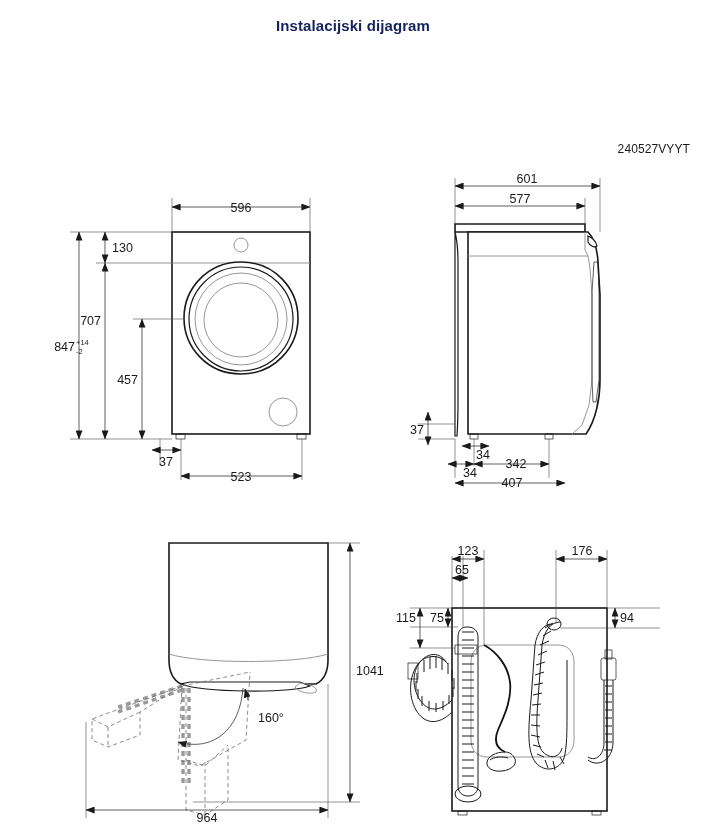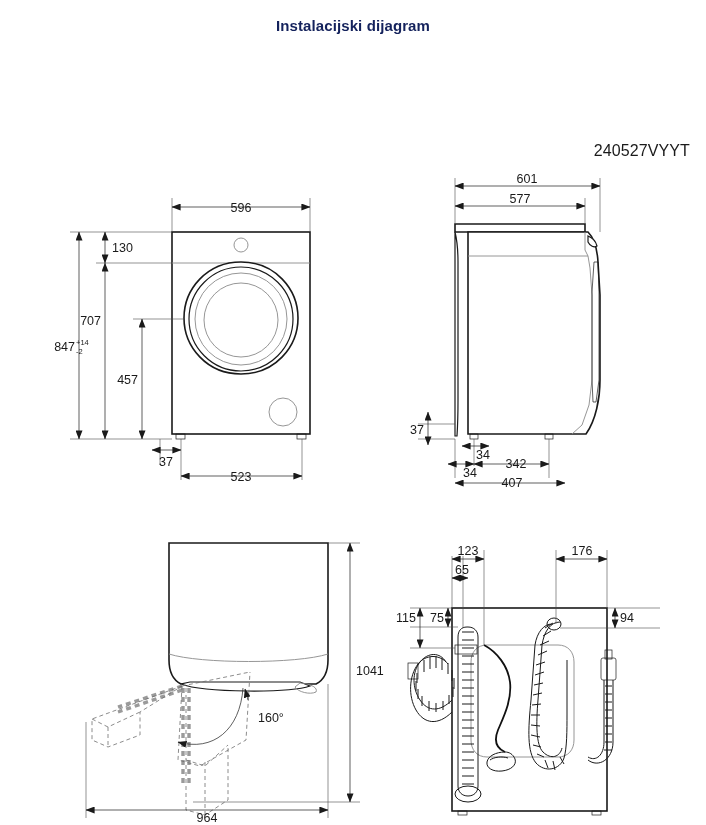--- a/index.html
+++ b/index.html
@@ -28,21 +28,21 @@
     text-align: center;
     font-size: 15px;
     font-weight: bold;
     color: #14225c;
     letter-spacing: 0.1px;
   }
   .doc-code {
     position: absolute;
     right: 16px;
     top: 142px;
-    font-size: 16px;
+    font-size: 12px;
     color: #1a1a1a;
     letter-spacing: 0.1px;
   }
   svg.diagram {
     position: absolute;
     left: 0;
     top: 0;
     width: 706px;
     height: 825px;
   }

